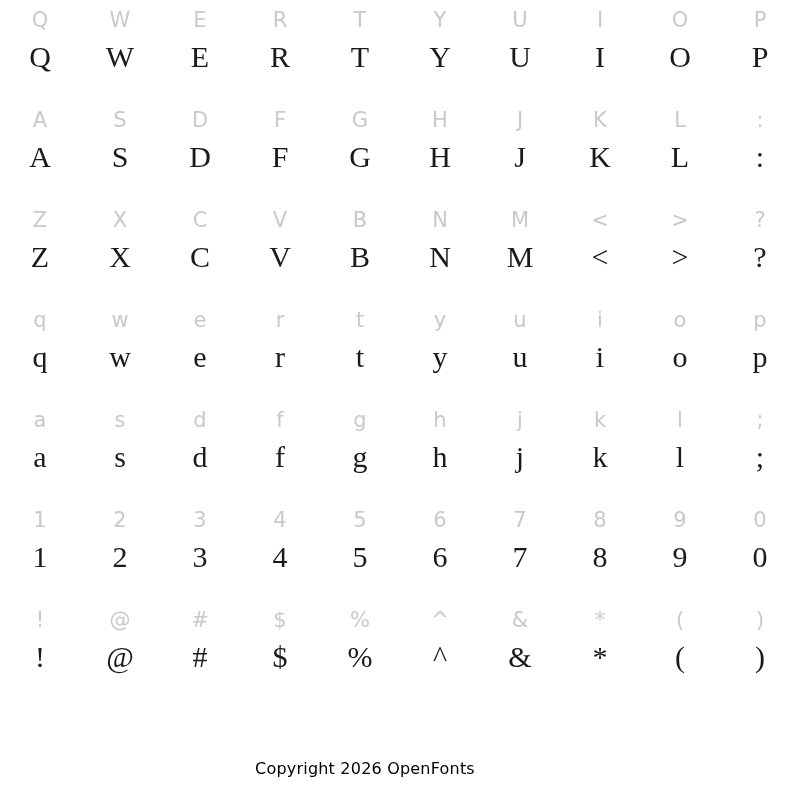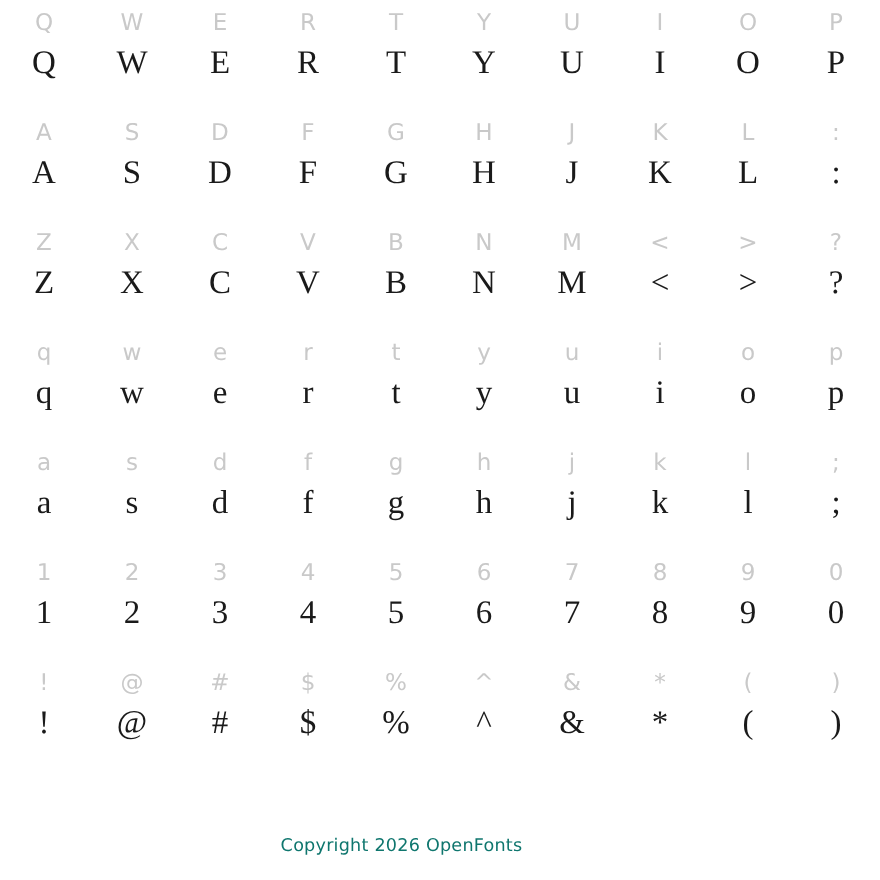--- a/index.html
+++ b/index.html
@@ -59,21 +59,21 @@
     line-height: 38px;
   }
   .footer {
     position: absolute;
     left: 0;
     right: 0;
     bottom: 22px;
     text-align: center;
     font-family: "DejaVu Sans", sans-serif;
     font-size: 16px;
-    color: #0f766e;
+    color: #000000;
     letter-spacing: 0.2px;
   }
   .footer-inner {
     display: inline-block;
     padding-right: 70px;
   }
 </style>
 </head>
 <body>
 

